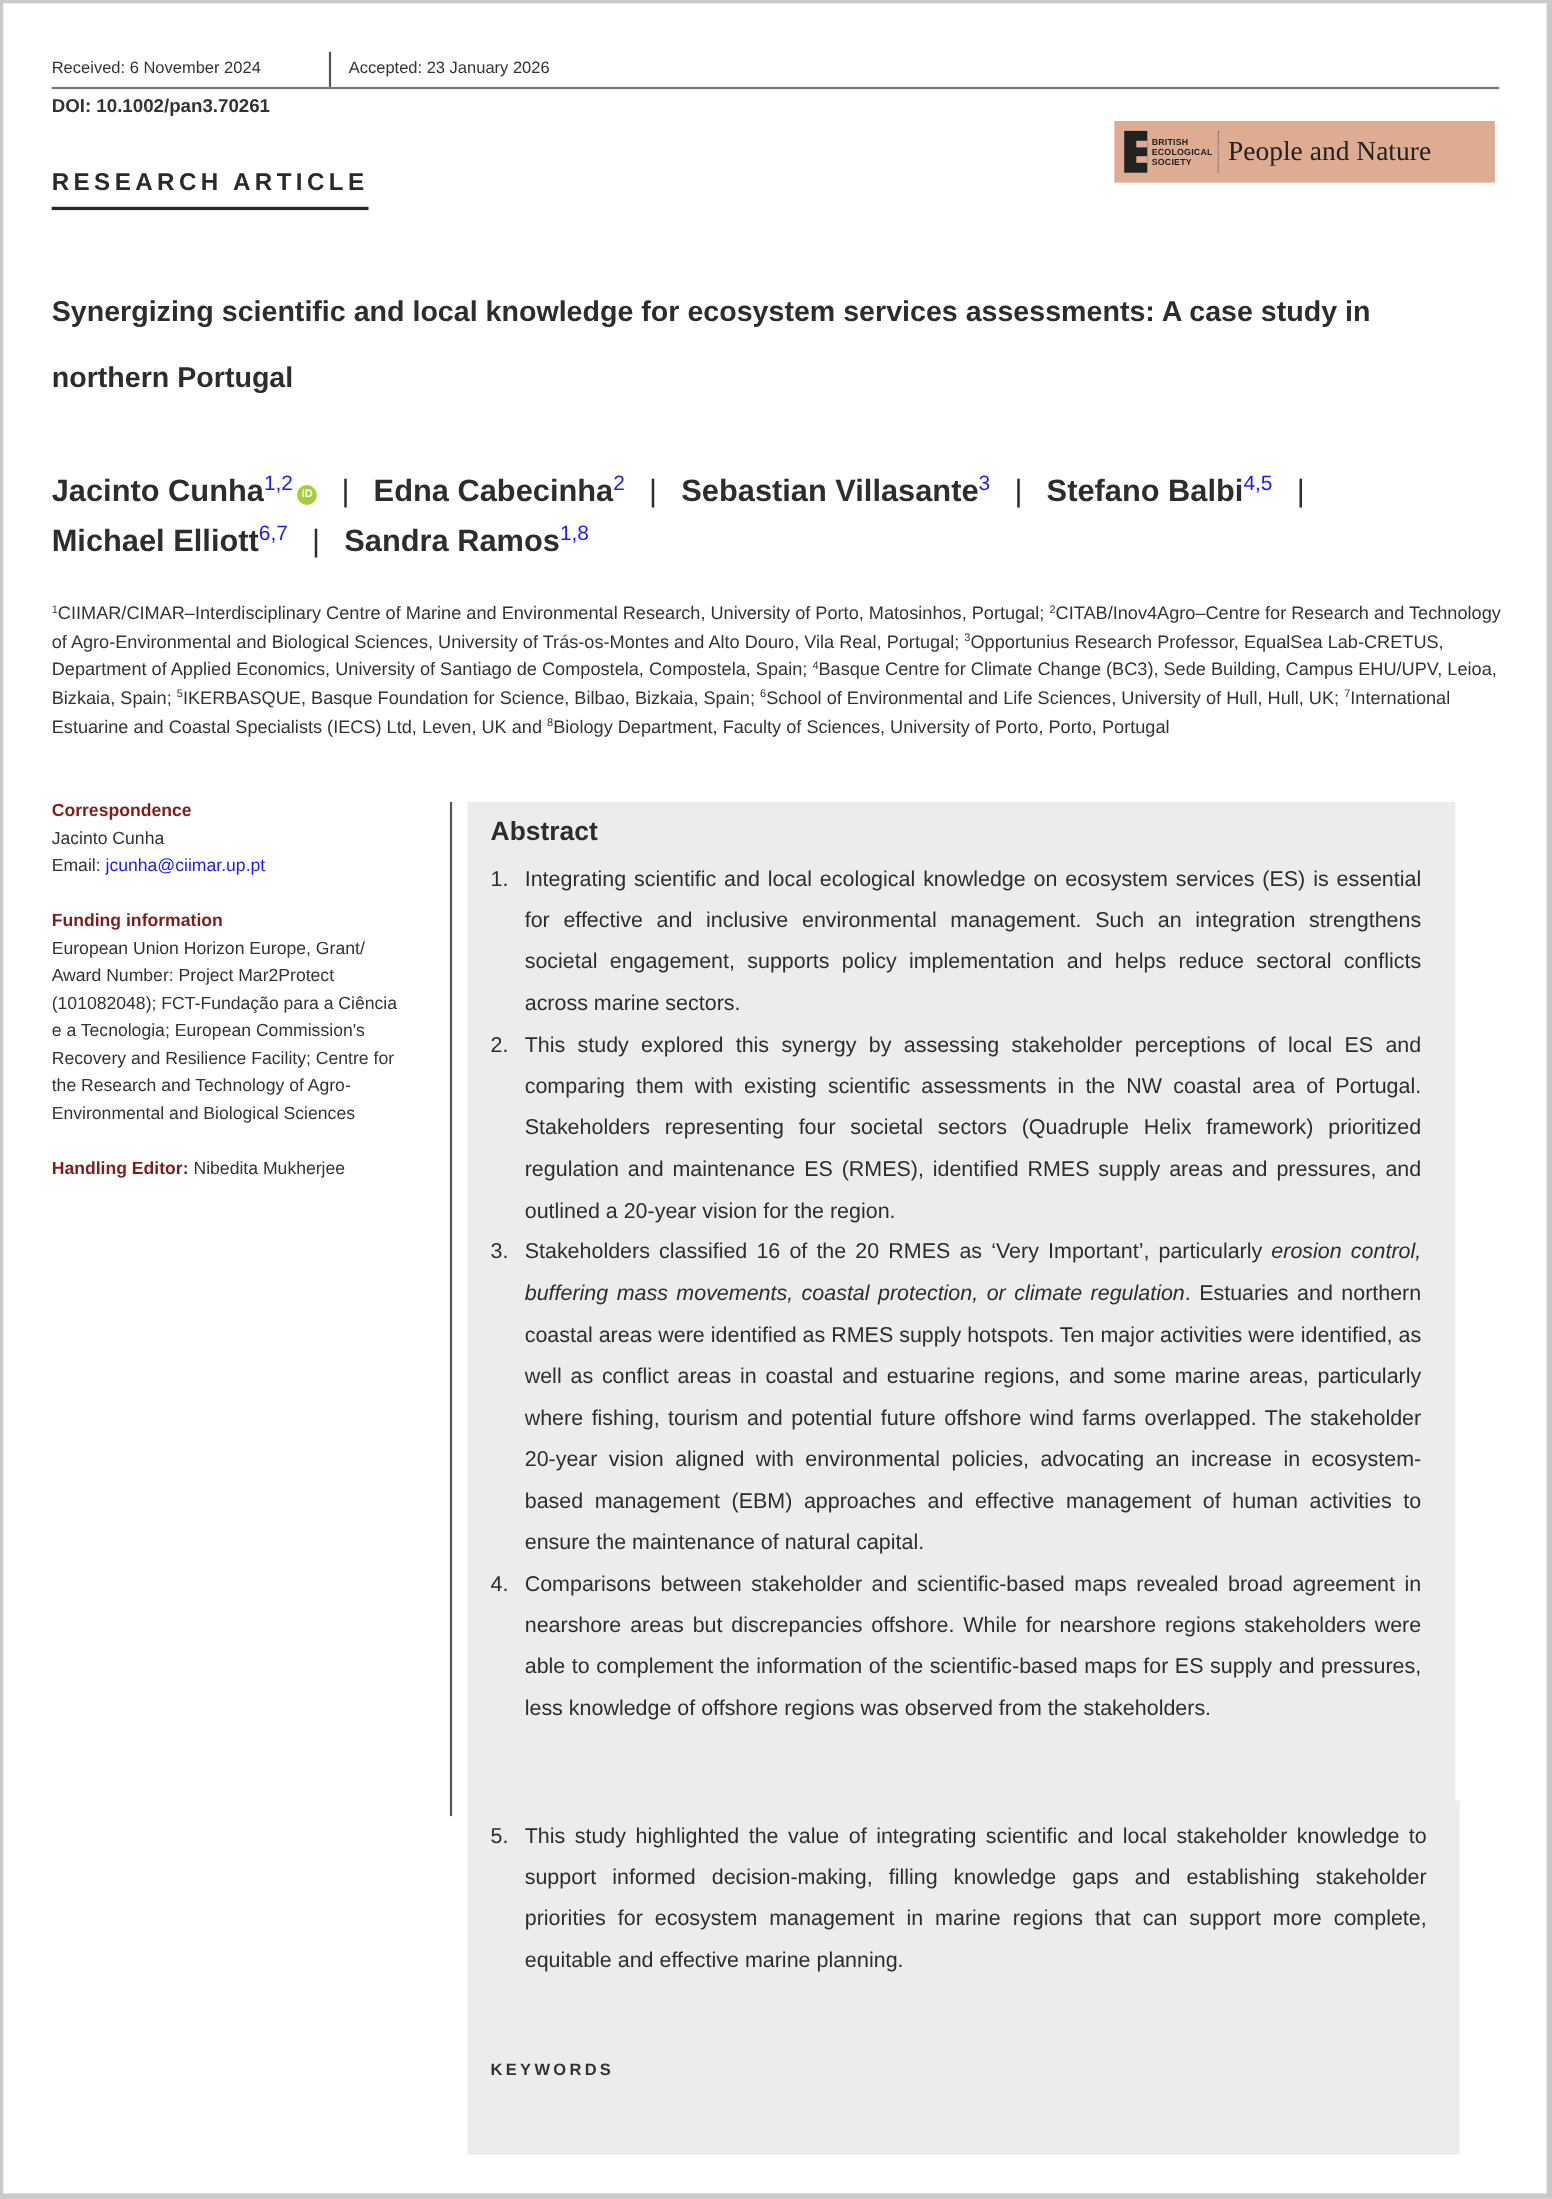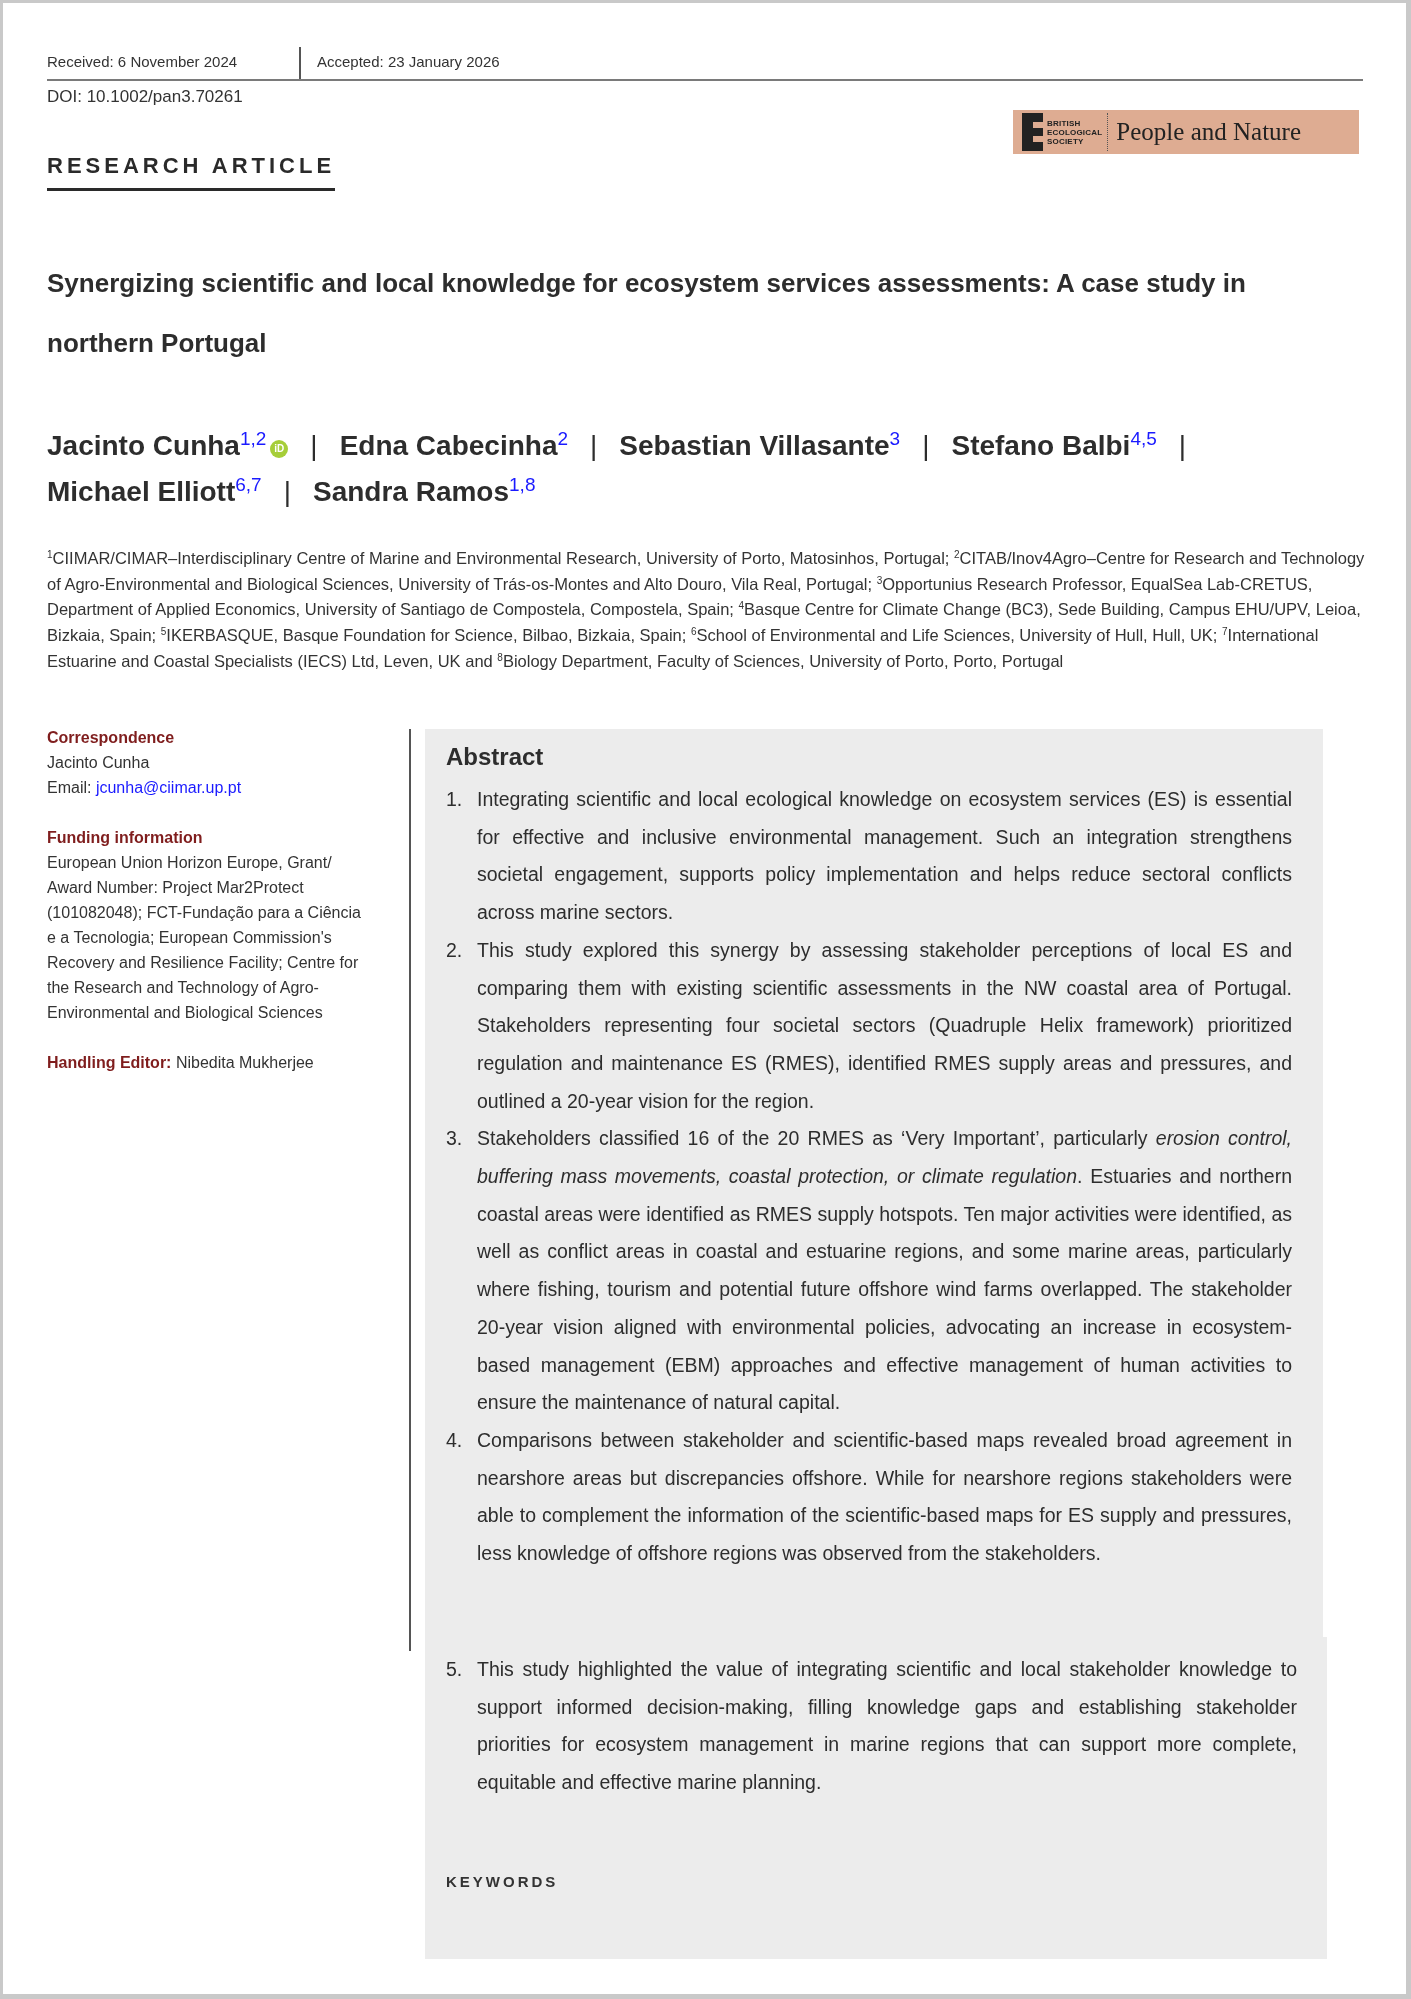--- a/index.html
+++ b/index.html
@@ -12,27 +12,27 @@
     position: absolute; left: 3px; top: 3px; width: 1403px; height: 1991px;
     background: #ffffff;
   }
   .abs { position: absolute; }
   .meta-row {
     left: 44px; top: 44px; width: 1316px; height: 32px;
     border-bottom: 2px solid #7a7a7a; font-size: 15px; color: #333; text-align: center;
   }
   .meta-row span { position: absolute; top: 6px; }
   .meta-divider { position: absolute; left: 252px; top: 0; width: 2px; height: 32px; background: #555; }
-  .doi { left: 44px; top: 84px; font-size: 17px; color: #333; }
+  .doi { left: 44px; top: 84px; font-size: 17px; color: #333; font-weight: bold; }
   .article-type {
     left: 44px; top: 150px; font-size: 22px; letter-spacing: 4px; color: #2a2a2a;
     padding-bottom: 9px; border-bottom: 3px solid #2a2a2a; font-weight: bold;
   }
   .journal-logo {
-    left: 1010px; top: 107px; width: 346px; height: 44px; background: #deac92;
+    left: 1010px; top: 107px; width: 346px; height: 56px; background: #deac92;
     display: flex; align-items: center;
   }
   .bes-mark { width: 21px; height: 38px; background: #222; margin-left: 9px; position: relative; }
   .bes-mark:before, .bes-mark:after { content: ""; position: absolute; left: 11px; width: 10px; height: 6px; background: #deac92; }
   .bes-mark:before { top: 9px; } .bes-mark:after { top: 23px; }
   .bes-text { font-size: 8px; line-height: 9px; color: #222; margin-left: 4px; font-weight: bold; letter-spacing: 0.2px; }
   .logo-div { width: 1px; height: 38px; border-left: 1px dotted #555; margin-left: 5px; }
   .journal-name { font-family: Liberation Serif, serif; font-size: 25px; color: #222; margin-left: 7px; }
   .title {
     left: 44px; top: 250px; width: 1300px; font-size: 26px; line-height: 60px;

